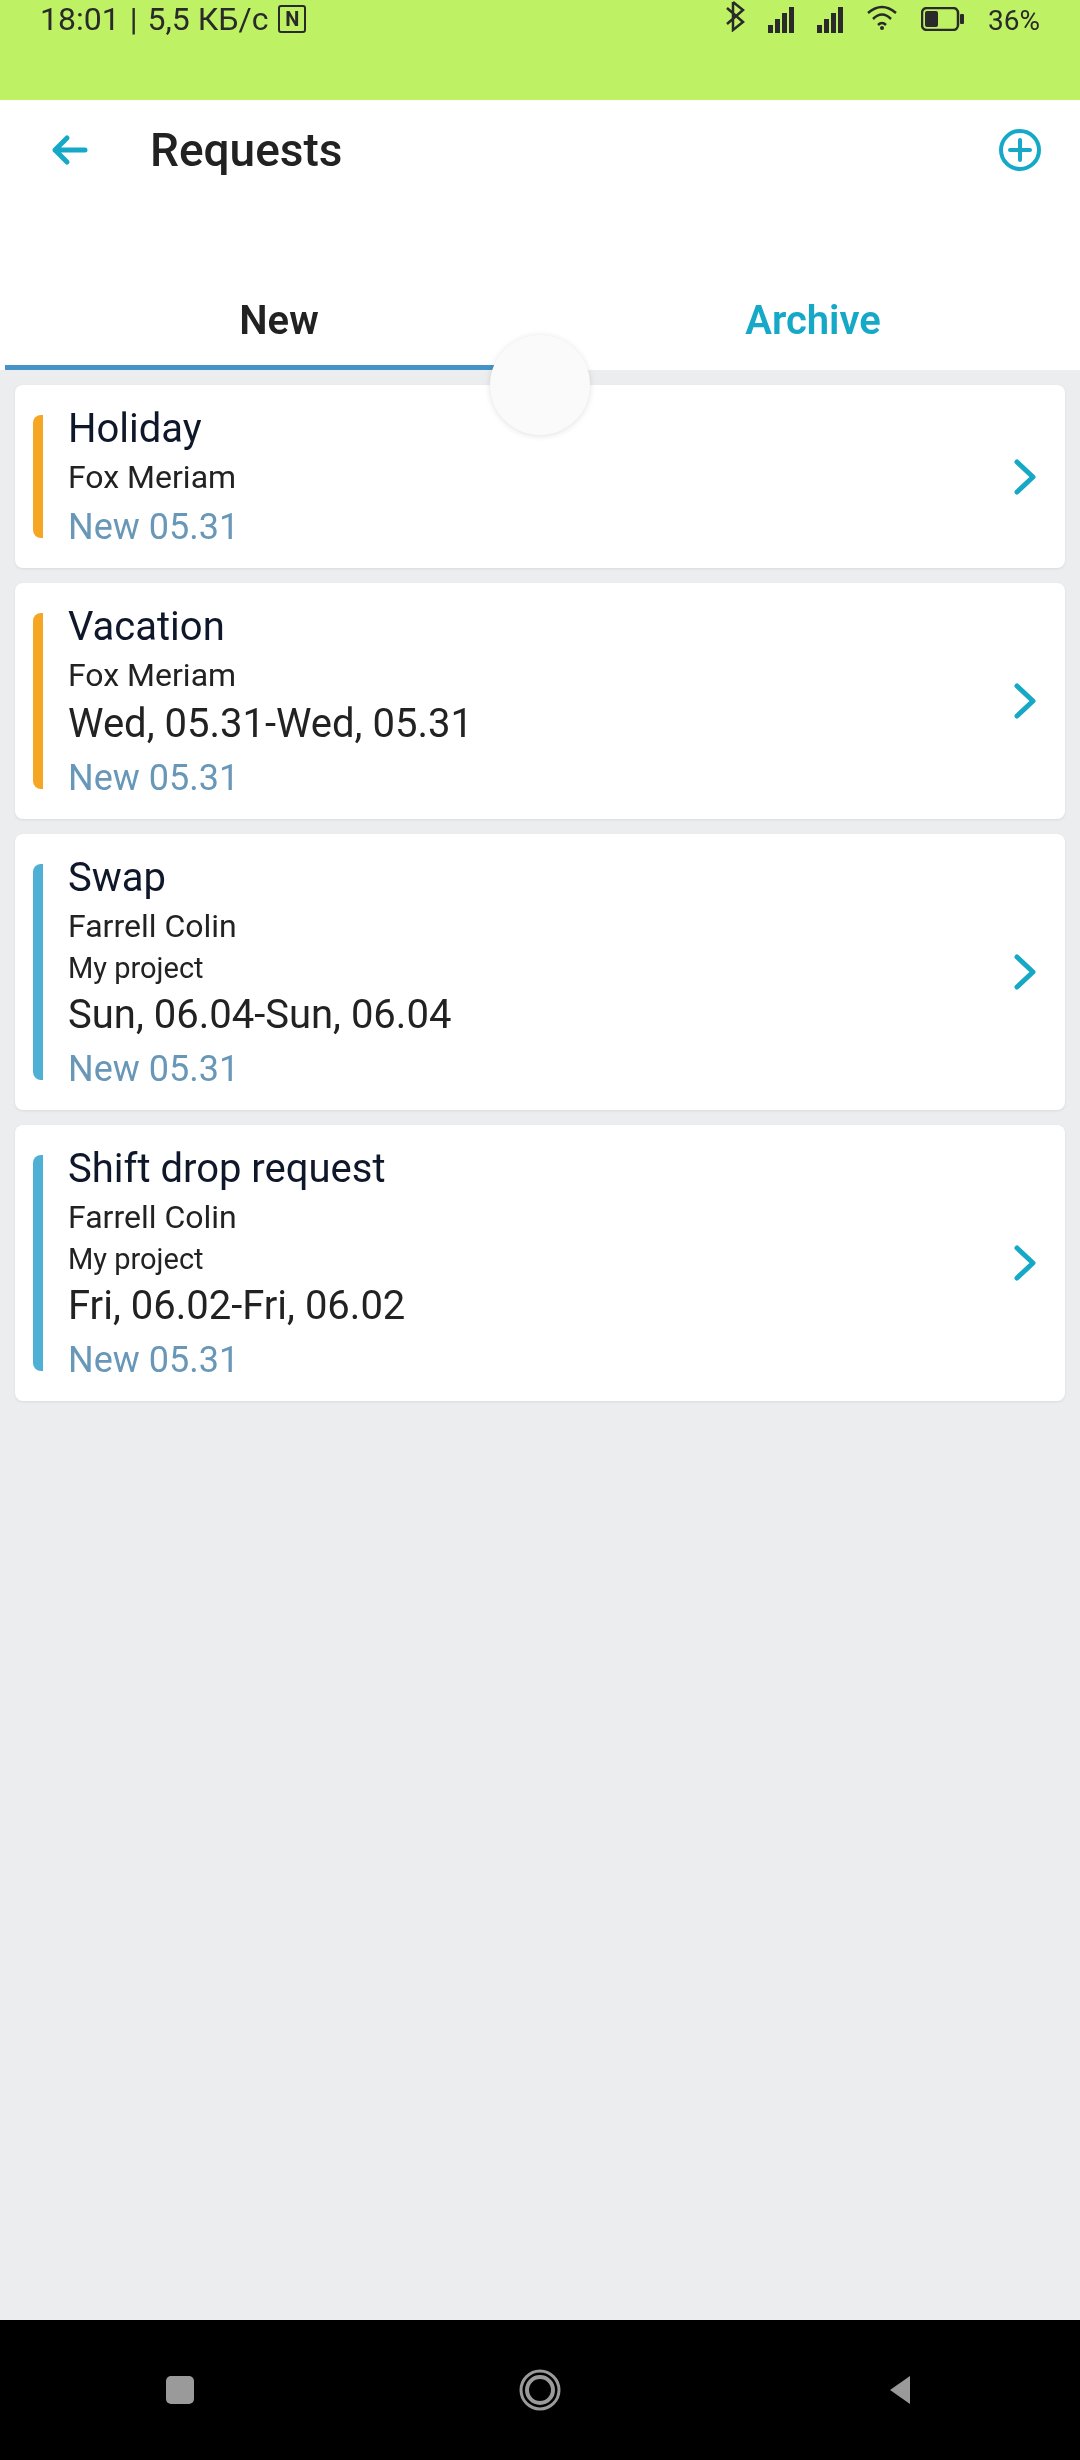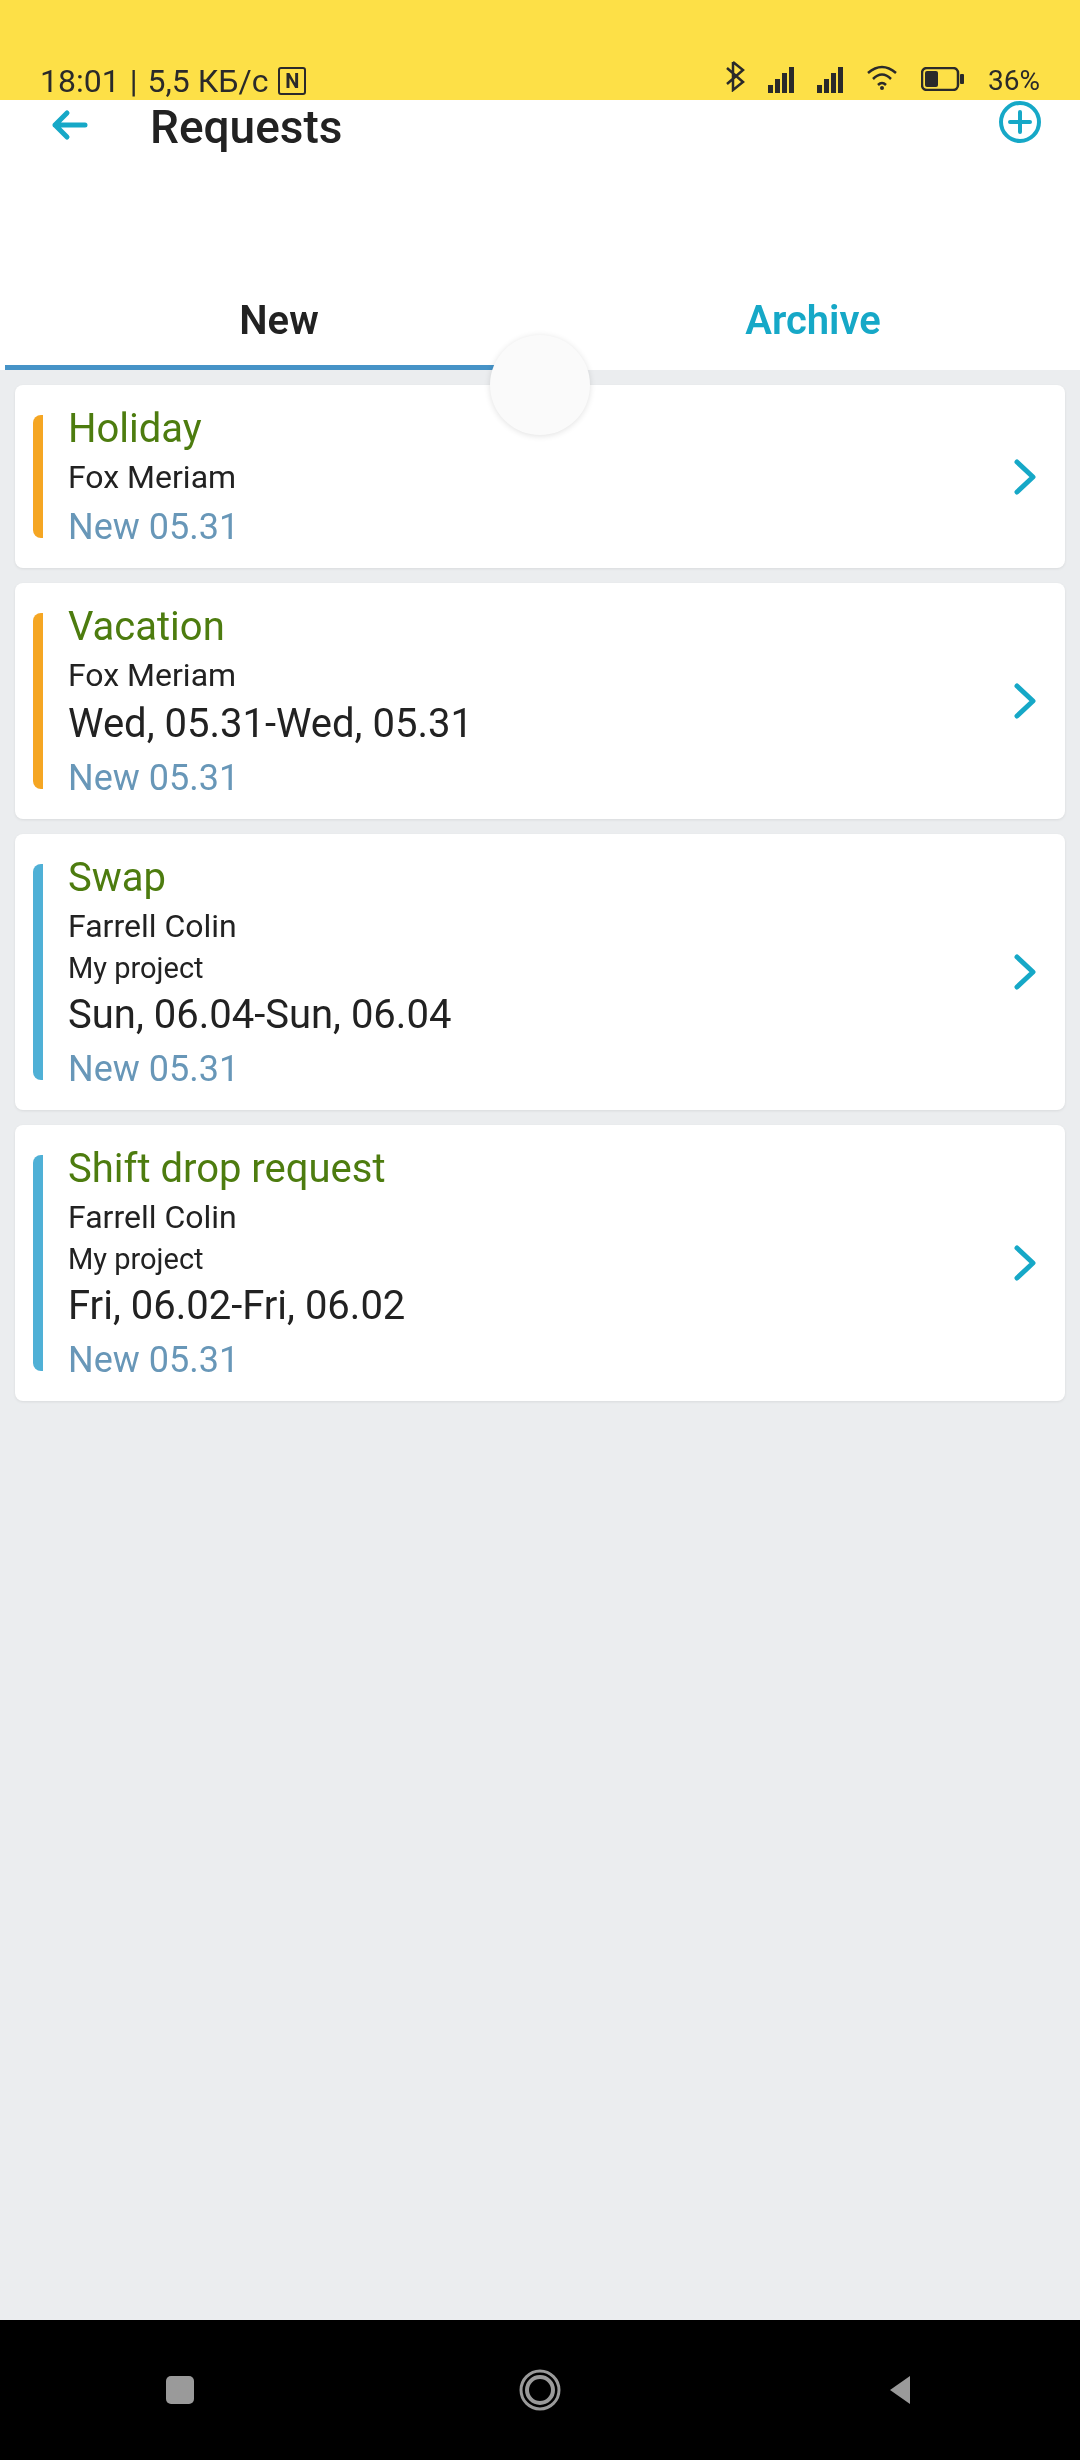--- a/index.html
+++ b/index.html
@@ -11,23 +11,23 @@
     body {
       width: 1080px;
       height: 2460px;
       background: #ebedef;
       display: flex;
       flex-direction: column;
       position: relative;
     }
     .status-bar {
       height: 100px;
-      background: #fde047;
-      display: flex;
-      align-items: flex-end;
+      background: #bef264;
+      display: flex;
+      align-items: flex-start;
       justify-content: space-between;
       padding: 0 40px;
       color: #2a2a2a;
       font-size: 32px;
     }
     .status-left {
       display: flex;
       align-items: center;
       gap: 10px;
     }
@@ -59,21 +59,21 @@
     .app-header {
       background: #fff;
       height: 170px;
       width: 100%;
       display: flex;
       flex-direction: column;
     }
     .header-top {
       height: 100px;
       display: flex;
-      align-items: flex-start;
+      align-items: center;
       padding: 0 30px;
     }
     .back-btn {
       width: 80px;
       display: flex;
       justify-content: center;
     }
     .page-title {
       font-size: 46px;
       font-weight: 500;
@@ -153,21 +153,21 @@
     }
     .card-content {
       flex: 1;
       padding: 20px 20px 20px 25px;
       display: flex;
       flex-direction: column;
       gap: 6px;
     }
     .card-type {
       font-size: 40px;
-      color: #4d7c0f;
+      color: #0f172a;
     }
     .card-person {
       font-size: 32px;
       color: #222;
     }
     .card-project {
       font-size: 29px;
       color: #222;
     }
     .card-dates {

